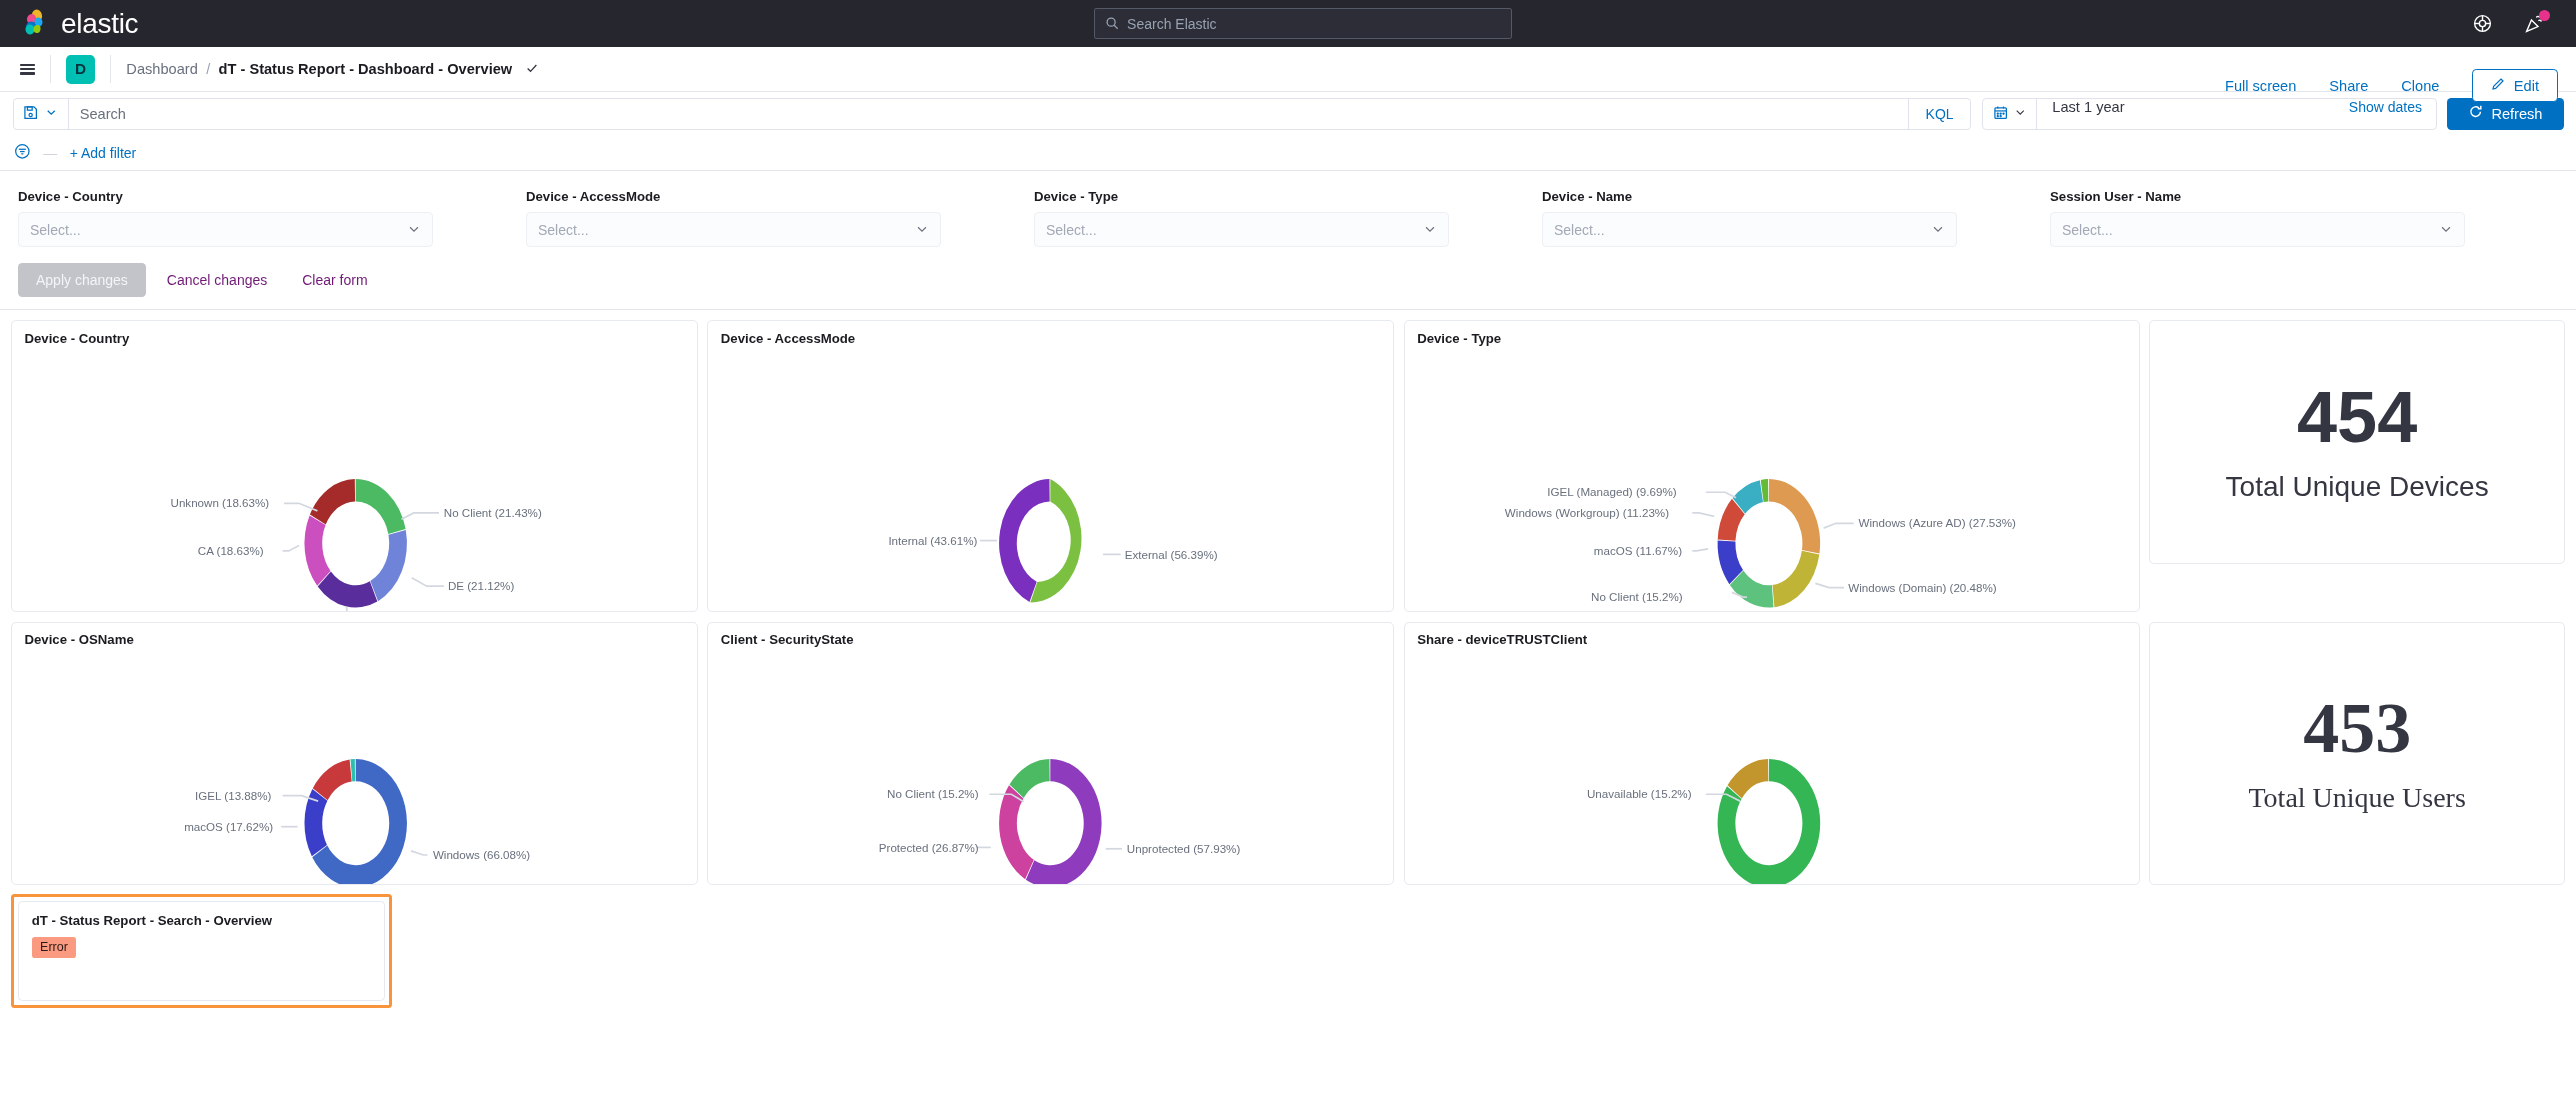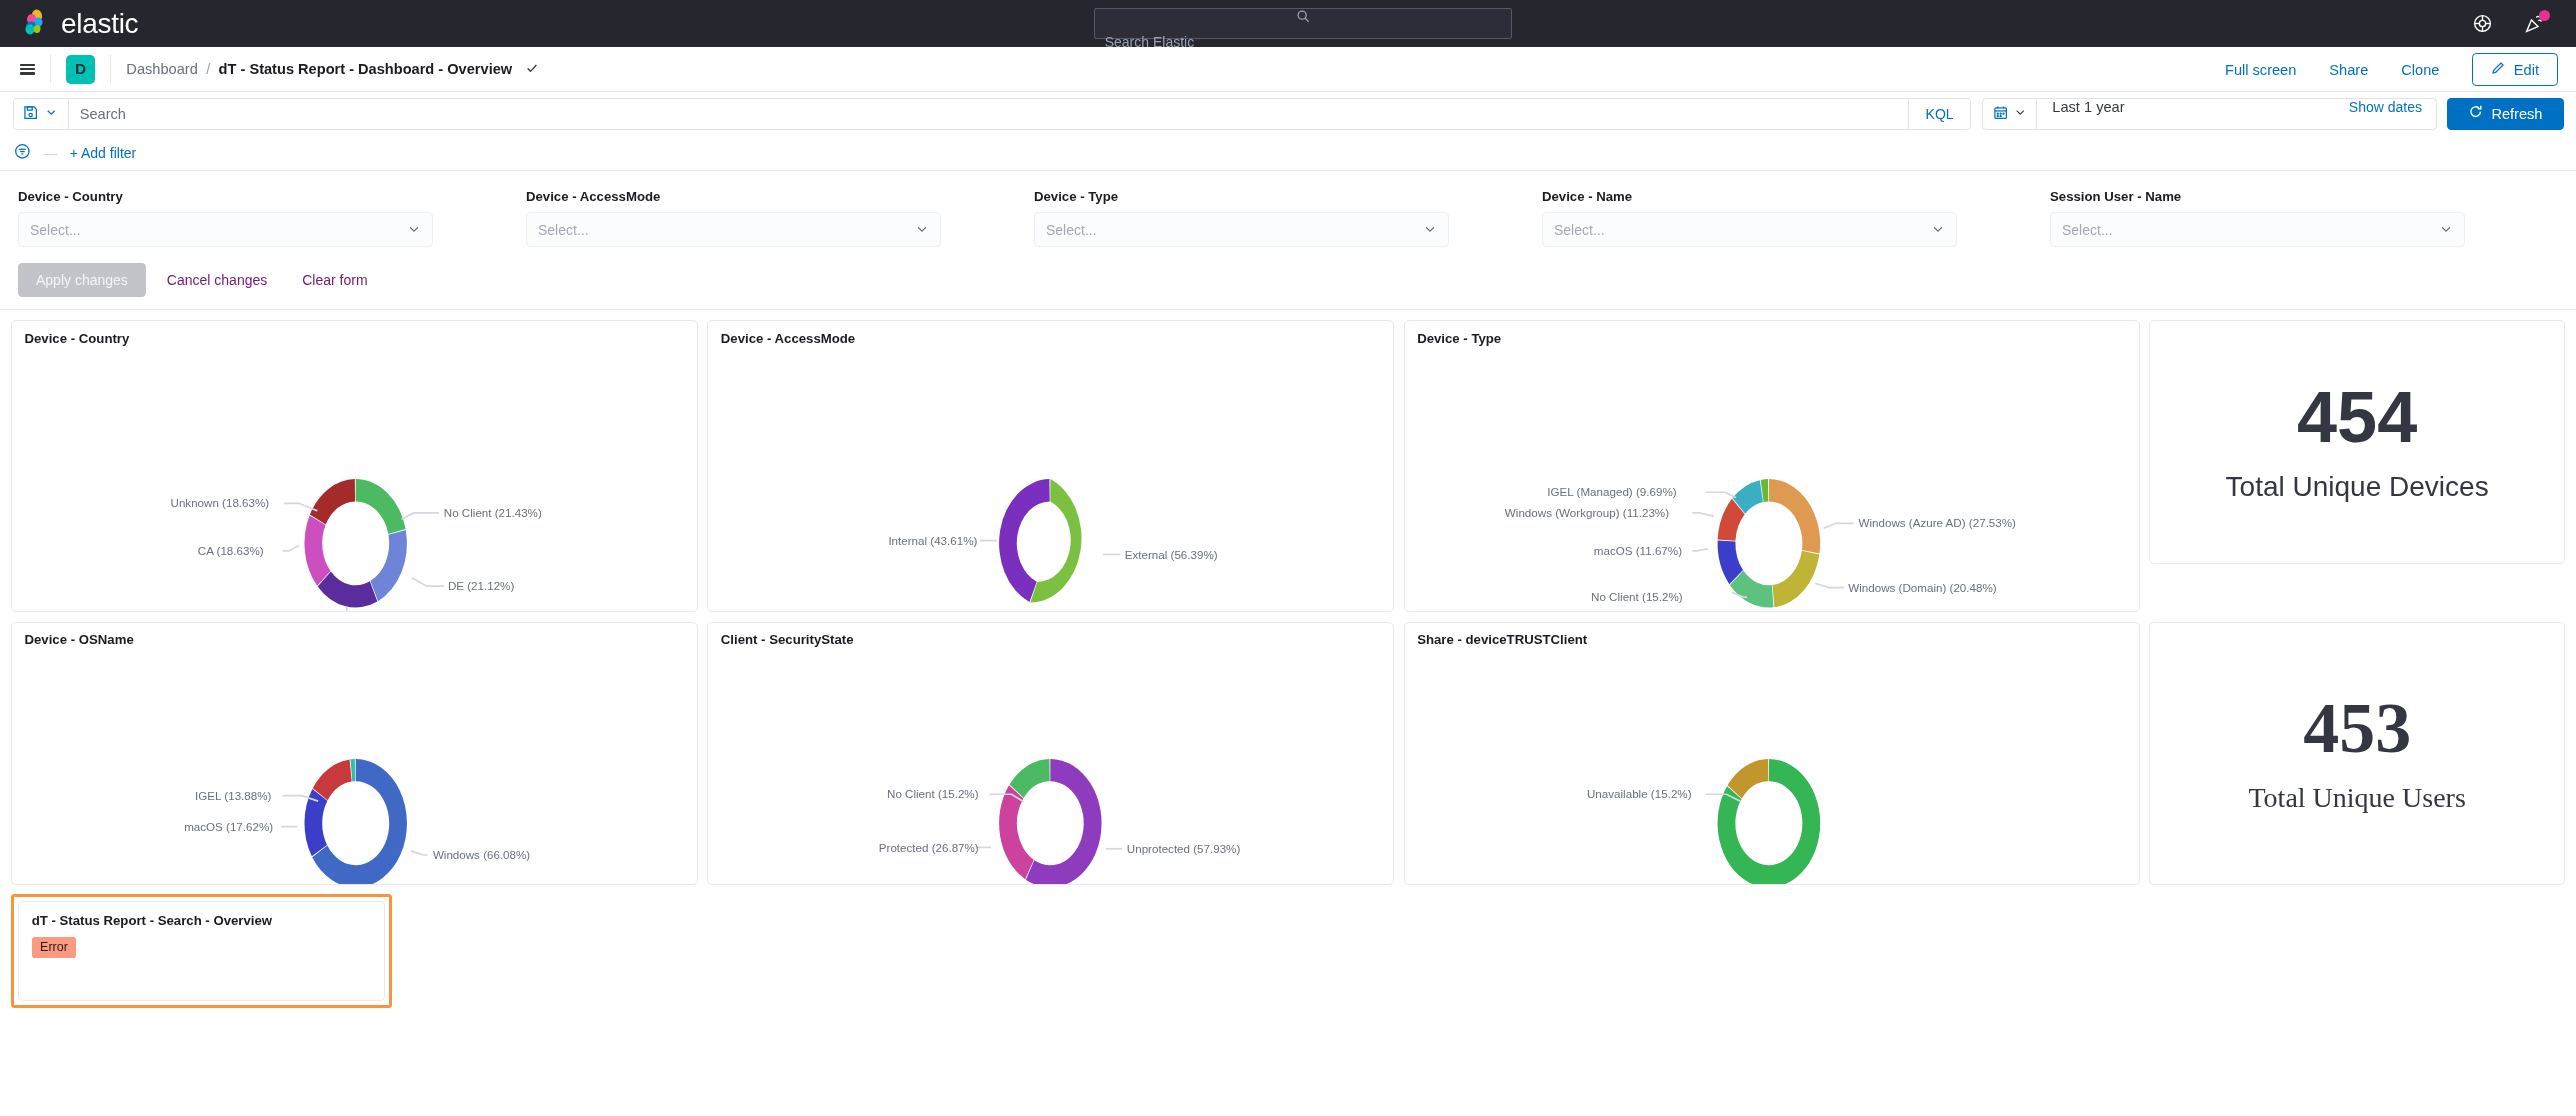--- a/index.html
+++ b/index.html
@@ -16,21 +16,21 @@
     height: 47px; background: #25262e;
     display: flex; align-items: center; position: relative;
   }
   .brand { display: flex; align-items: center; gap: 4px; padding-left: 25px; }
   .brand-logo { width: 32px; height: 32px; position: relative; }
   .brand-text { color: #ffffff; font-size: 28px; letter-spacing: -0.3px; font-weight: 400; }
   .global-search {
     position: absolute; left: 1094px; top: 8.4px;
     width: 418px; height: 31px;
     background: #2c2d36; border: 0.7px solid #535966; border-radius: 2.1px;
-    display: flex; align-items: center; gap: 8.4px; padding: 0 9.7px; flex-direction: column;
+    display: flex; align-items: center; gap: 8.4px; padding: 0 9.7px;
   }
   .global-search input {
     background: transparent; border: none; outline: none;
     color: #d4dae5; font-size: 14px; width: 100%;
     font-family: "Liberation Sans", sans-serif;
   }
   .global-search input::placeholder { color: #98a2b3; }
   .topnav-right {
     position: absolute; right: 15.3px; top: 0; height: 47px;
     display: flex; align-items: center; gap: 24px; padding-right: 12.5px;
@@ -53,21 +53,21 @@
     width: 29px; height: 29px; border-radius: 4.9px; background: #00bfb3;
     color: #00333b; font-size: 15.3px; font-weight: 700;
     display: flex; align-items: center; justify-content: center;
   }
   .crumbs { display: flex; align-items: center; gap: 8.4px; font-size: 14.6px; }
   .crumb-muted { color: #69707d; cursor: pointer; }
   .crumb-sep { color: #98a2b3; }
   .crumb-active { color: #1a1c21; font-weight: 700; cursor: pointer; }
   .check-icon { margin-left: 4.2px; }
   .breadbar-right {
-    position: absolute; right: 18px; top: 0; height: 45px;
+    position: absolute; right: 18px; top: 16px; height: 45px;
     display: flex; align-items: center; gap: 33px;
   }
   .link-btn { color: #0071c2; font-size: 14.6px; cursor: pointer; }
   .edit-btn {
     display: flex; align-items: center; gap: 8.4px;
     border: 0.7px solid #0071c2; border-radius: 4.2px;
     color: #0071c2; font-size: 14.6px; padding: 7px 18px; cursor: pointer; background: #fff;
   }
 
   

